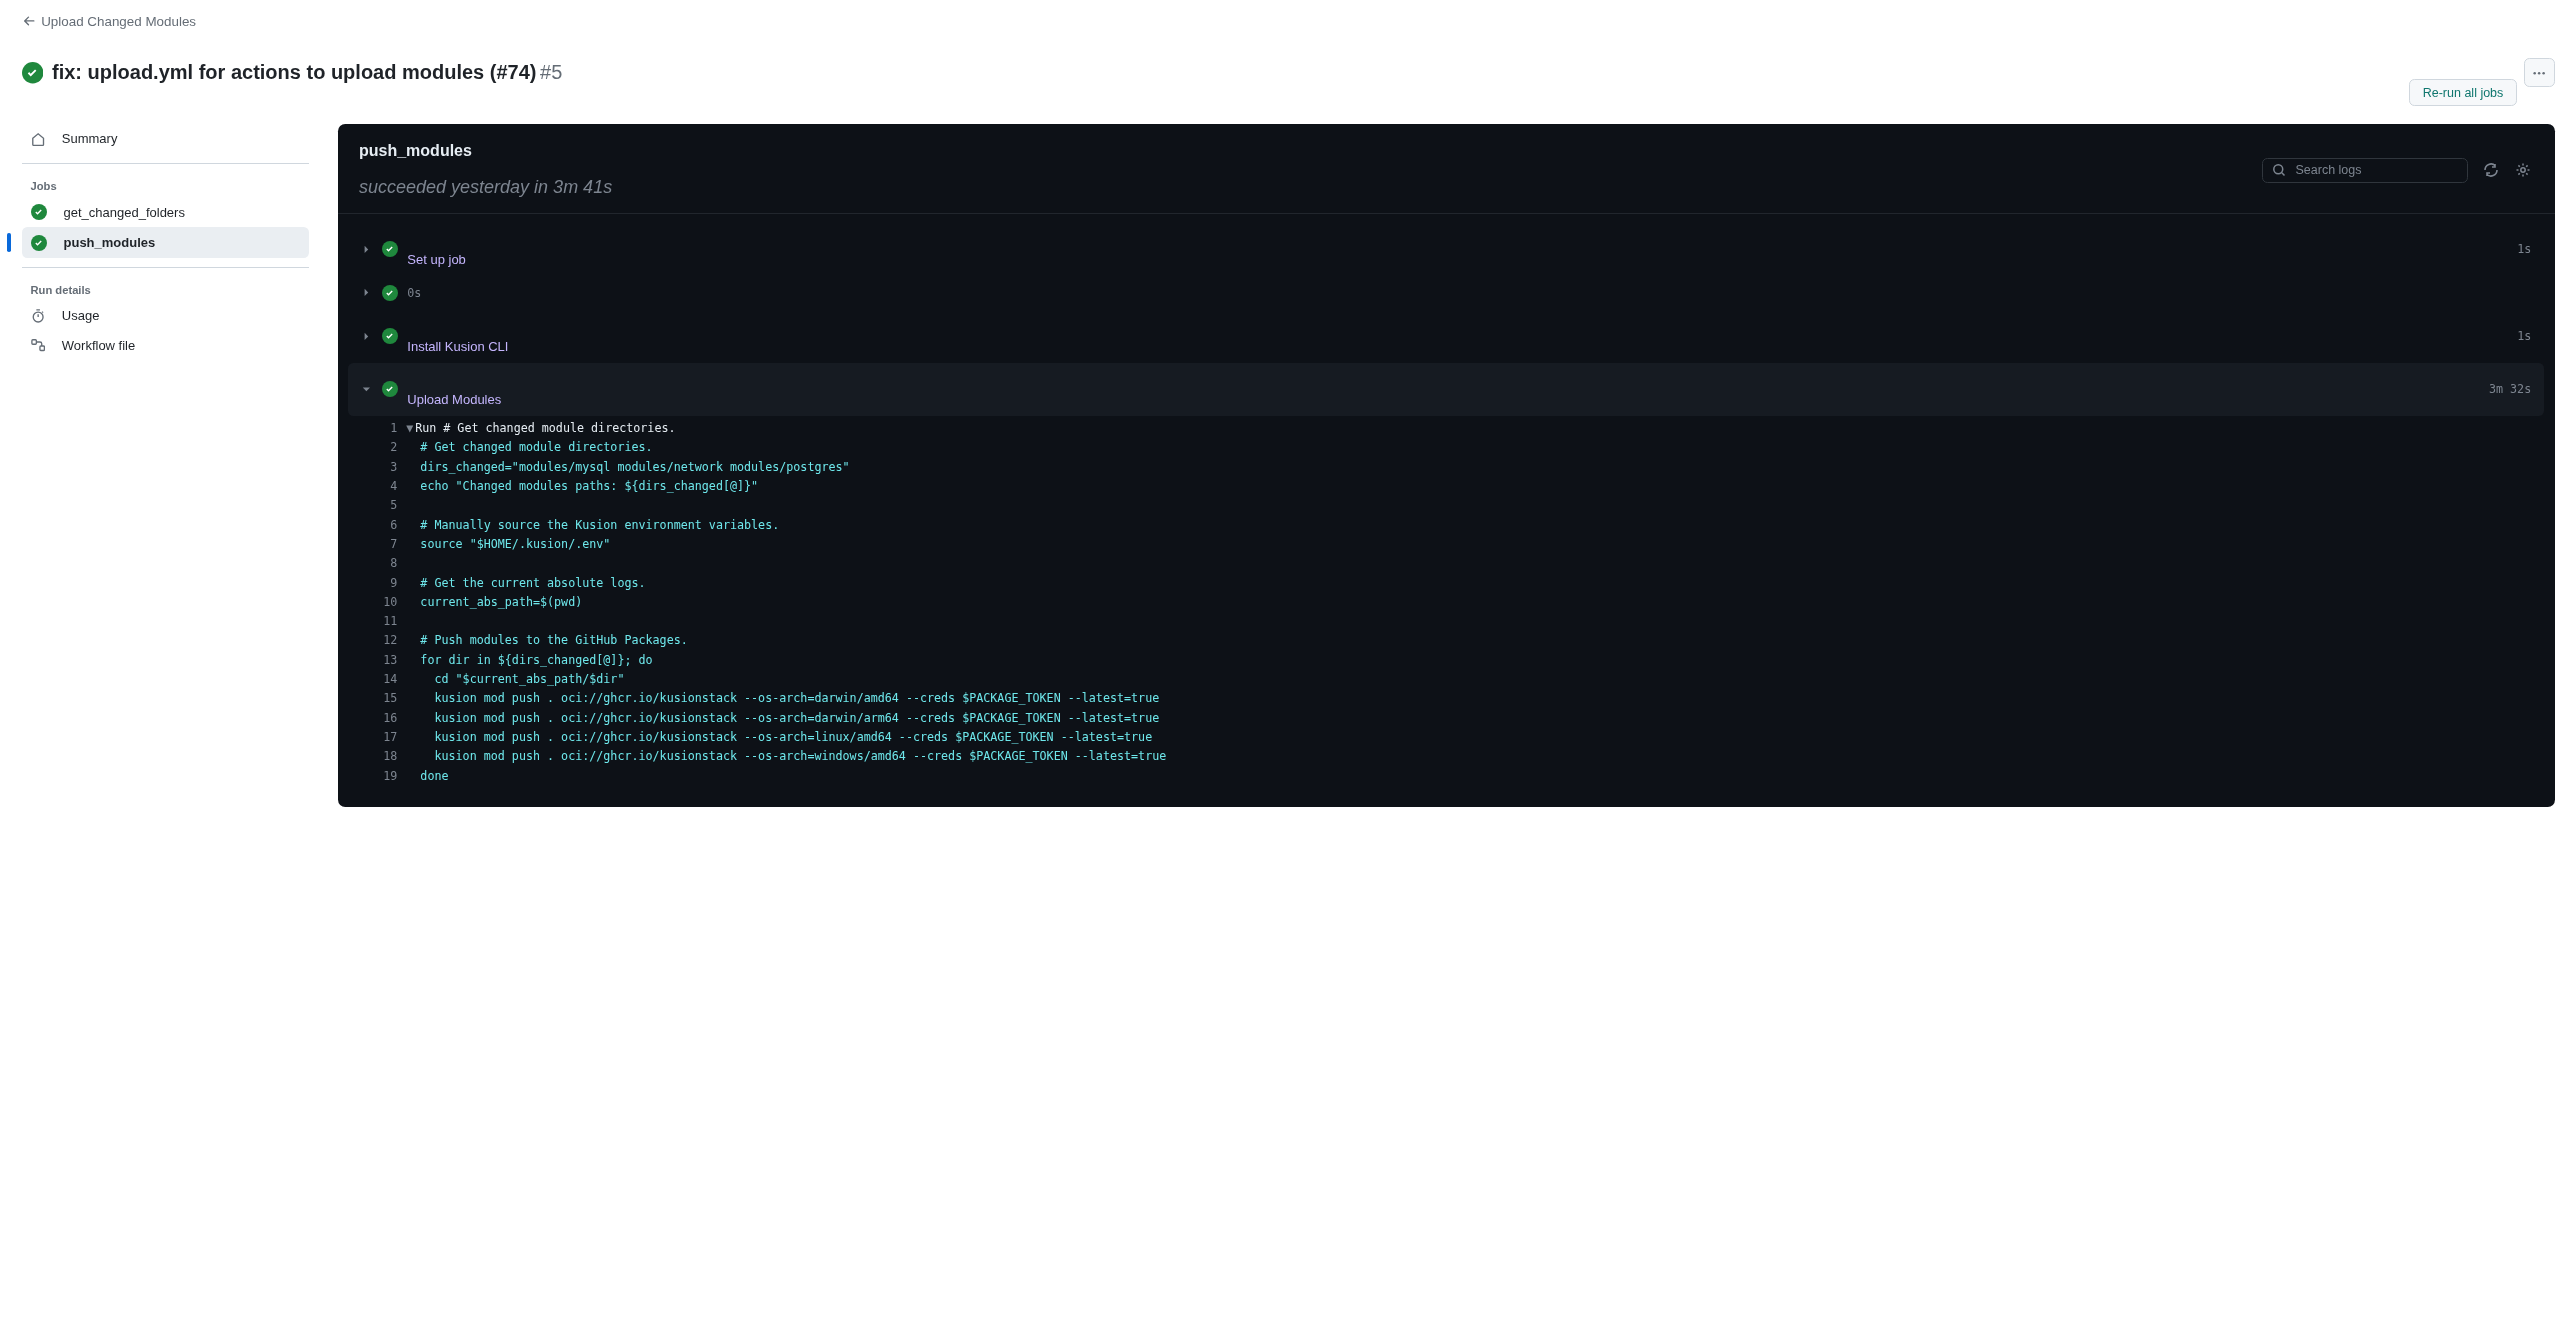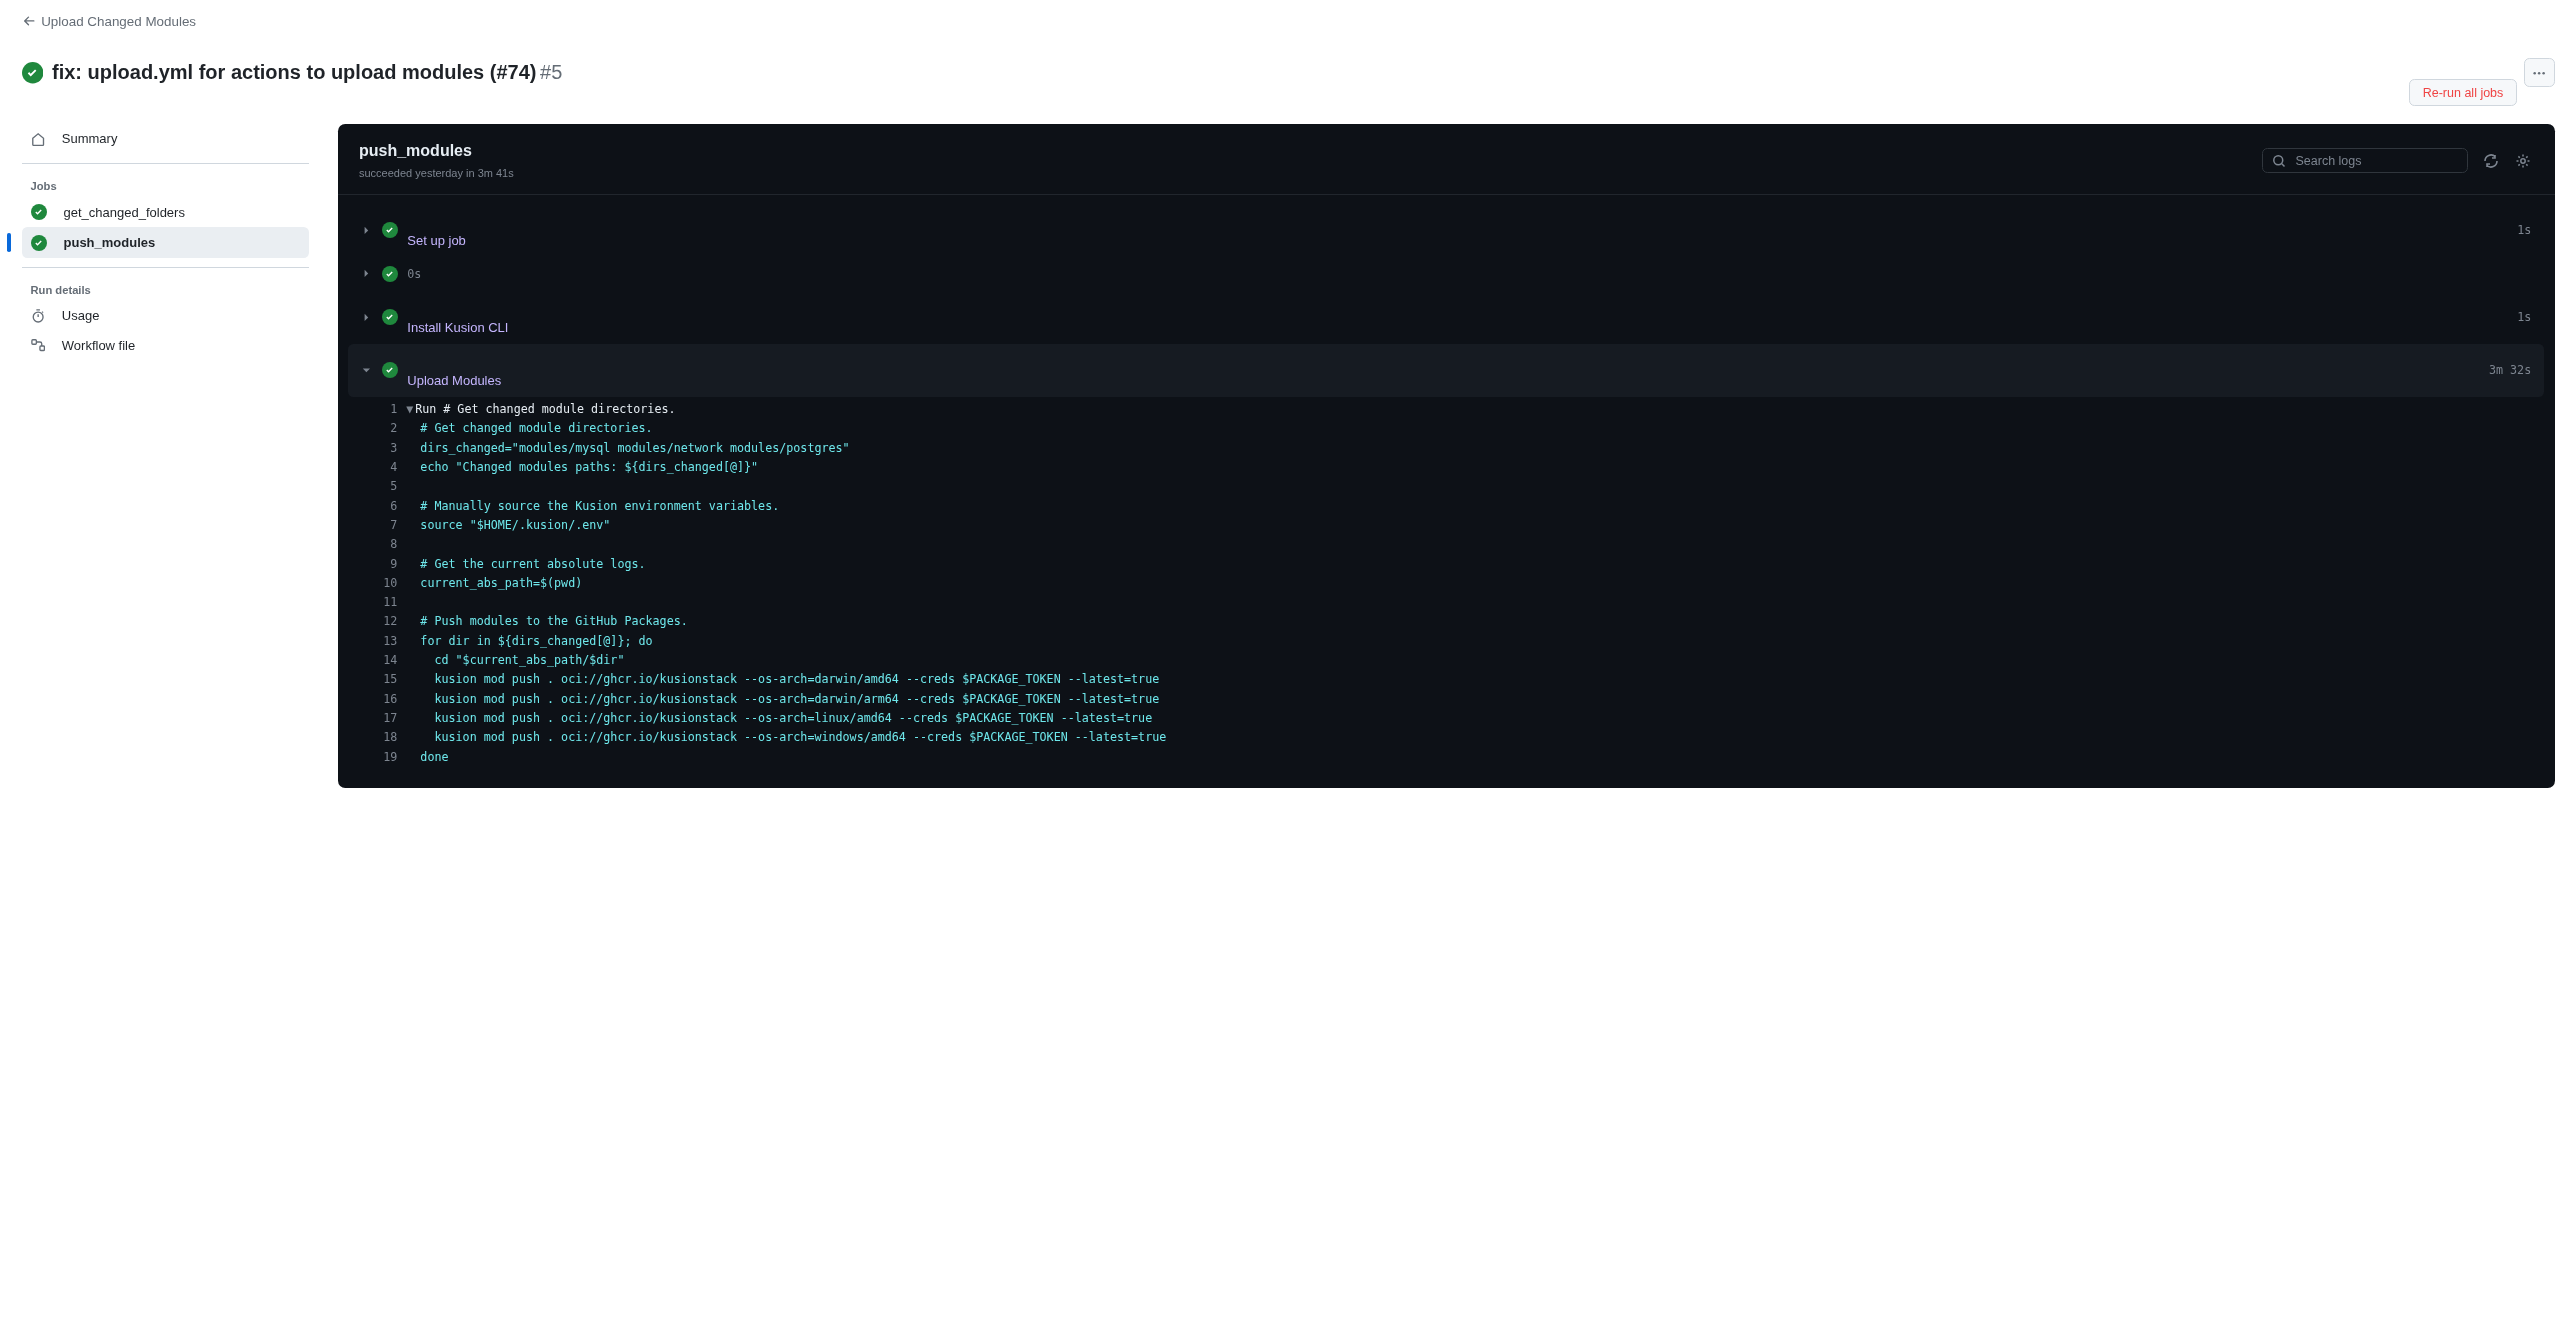--- a/index.html
+++ b/index.html
@@ -32,21 +32,21 @@
   }
   .title-number { color: #656d76; font-weight: 400; margin-left: 3.6px;}
   .title-actions { display: flex; gap: 7.2px; align-items: center; }
   .btn {
     background: #f6f8fa;
     border: 0.9px solid #d0d7de;
     border-radius: 5.4px;
     padding: 5.4px 12.5px;
     font-size: 12.5px;
     cursor: pointer;
-    color: #ef4444;
+    color: #0f766e;
     margin-top: 40px;
   }
   .btn-icon {
     background: #f6f8fa;
     border: 0.9px solid #d0d7de;
     border-radius: 5.4px;
     width: 30.5px; height: 29px;
     display: inline-flex;
     align-items: center;
     justify-content: center;
@@ -94,21 +94,21 @@
     margin-bottom: 18px;
   }
   .job-header {
     display: flex;
     align-items: center;
     justify-content: space-between;
     padding: 18px 21.5px 14.3px 21.5px;
     border-bottom: 0.9px solid #21262d;
   }
   .job-title { font-size: 16px; font-weight: 600; color: #e6edf3; }
-  .job-sub { font-size: 11px; color: #7d8590; margin-top: 7px; }
+  .job-sub { font-size: 18px; color: #7d8590; margin-top: 17px; font-style: italic; }
   .job-header-right { display: flex; align-items: center; gap: 12.5px; }
   .search-logs {
     display: flex;
     align-items: center;
     gap: 7.2px;
     background: #0d1117;
     border: 0.9px solid #30363d;
     border-radius: 5.4px;
     padding: 3.6px 9px;
     width: 206px;

